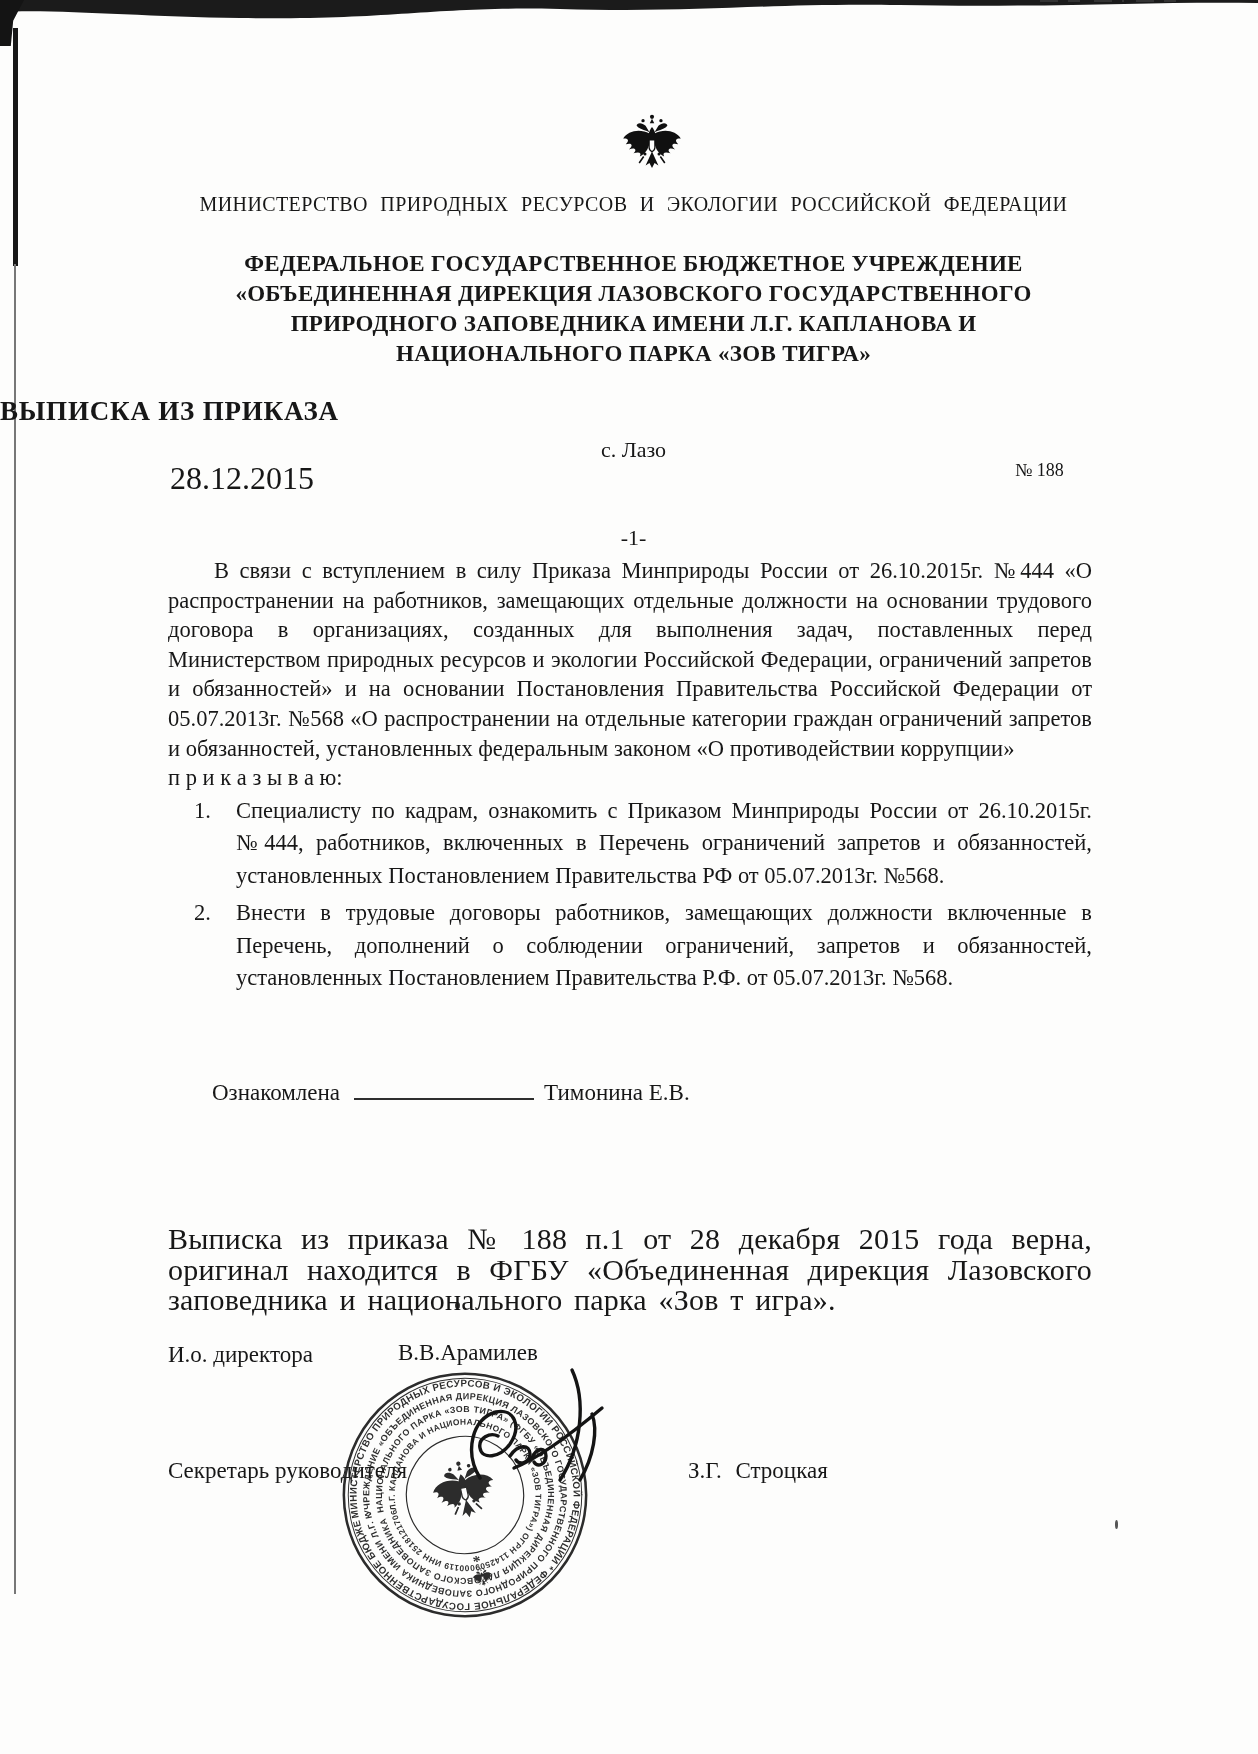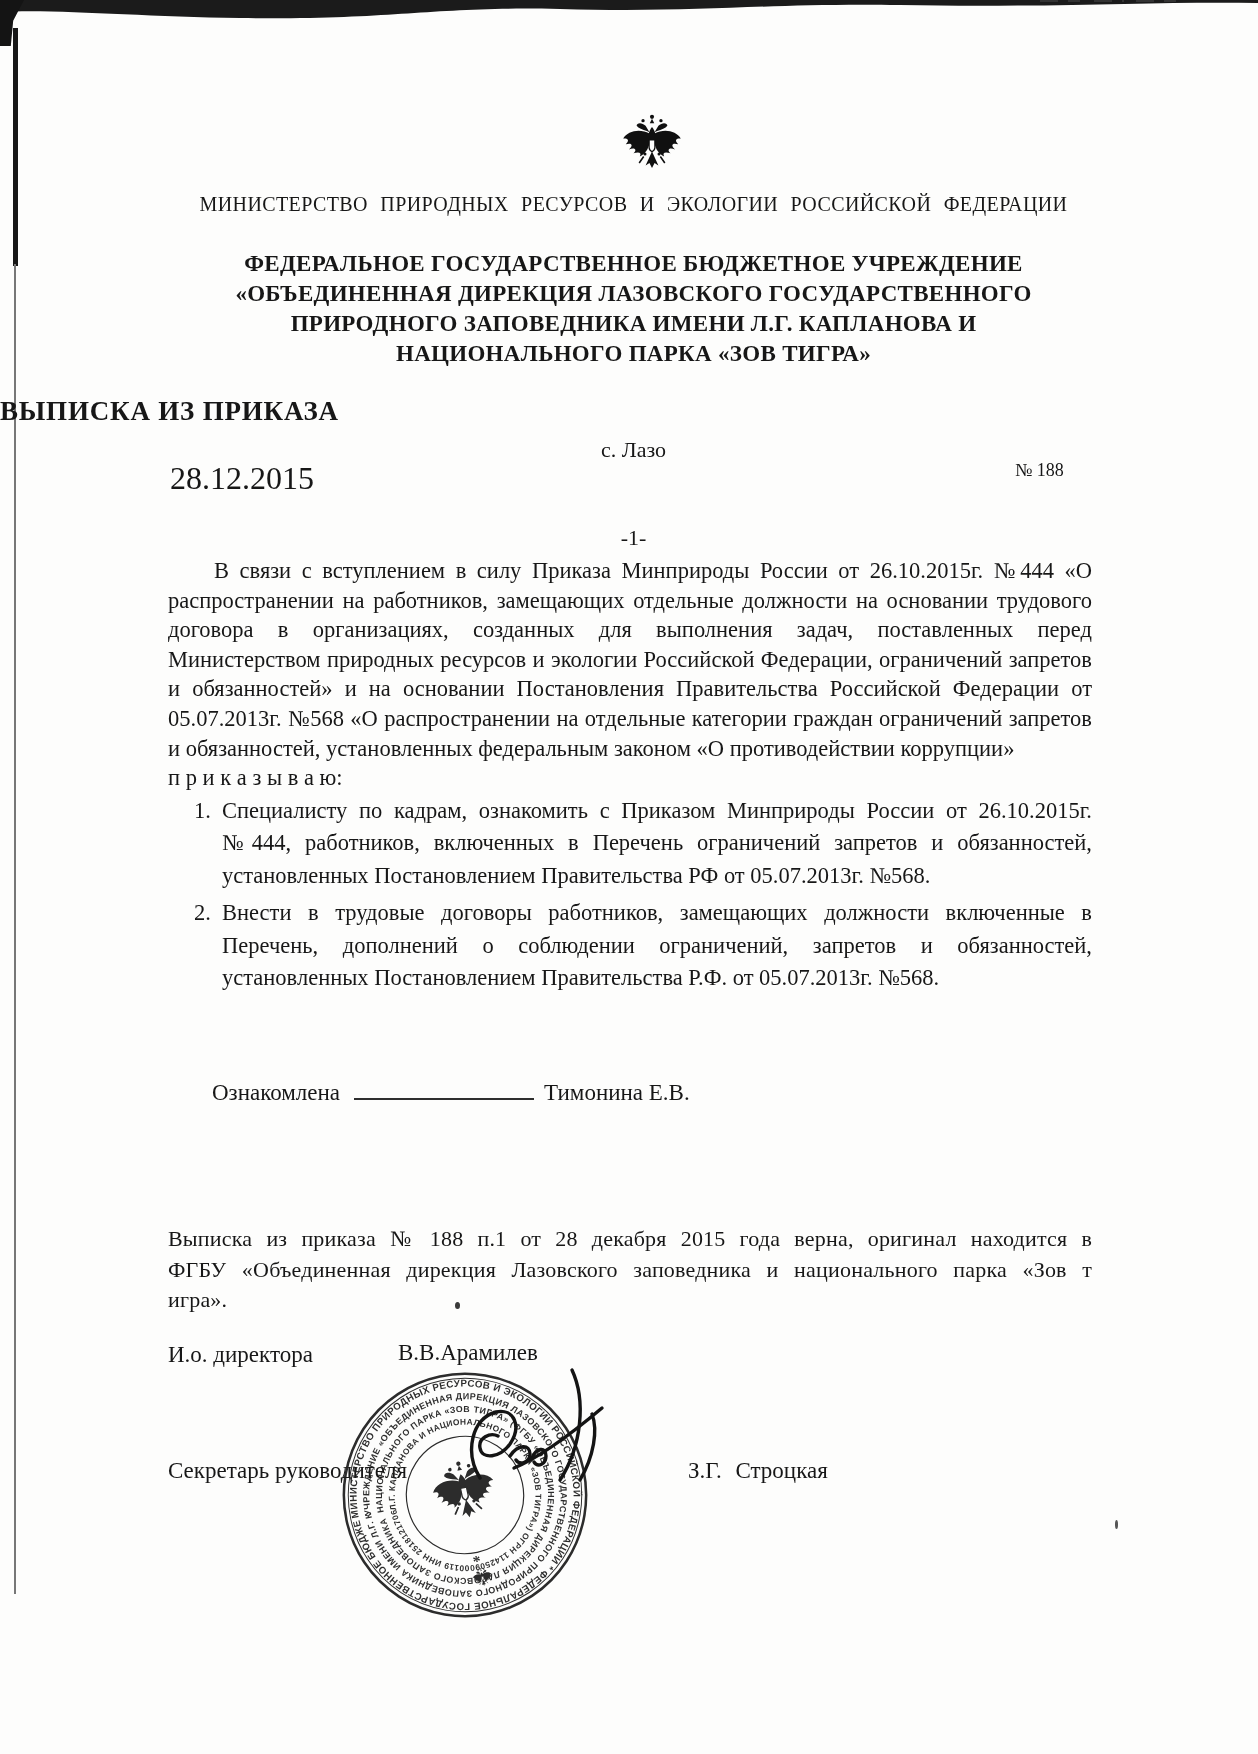--- a/index.html
+++ b/index.html
@@ -30,27 +30,27 @@
   .place{top:437px;left:0;width:100%;text-align:center;font-size:22px;}
   .date{top:460px;left:170px;font-size:32px;}
   .number{top:460px;left:987px;font-size:18px;margin-left:28px;}
   .page-marker{top:525px;left:0;width:100%;text-align:center;font-size:22px;}
   
   .body-flow{top:556px;left:168px;width:924px;font-size:22.5px;}
   .para{margin:0;text-align:justify;text-indent:46px;line-height:29.6px;}
   .order-word{line-height:29.6px;}
   .li{display:flex;margin:2px 0 5px 0;line-height:32.5px;}
   .li .num{width:28px;margin-left:26px;flex:none;text-align:left;}
-  .li .li-text{flex:1;text-align:justify;}
+  .li .li-text{flex:1;margin-left:14px;text-align:justify;}
   
   .ack{top:1078px;left:168px;font-size:23px;margin-left:44px;}
   .ack-line{display:inline-block;width:180px;height:20px;
     border-bottom:2px solid #2e2e2e;margin:0 10px 0 14px;}
   
-  .cert{top:1224px;left:168px;width:924px;margin:0;font-size:22px;
+  .cert{top:1224px;left:168px;width:924px;margin:0;font-size:30px;
     line-height:30.5px;text-align:justify;word-spacing:4px;letter-spacing:.2px;}
   
   .sig-role1{top:1342px;left:168px;font-size:23px;font-family:Liberation Serif, serif;}
   .sig-name1{top:1340px;left:398px;font-size:23px;}
   .sig-role2{top:1458px;left:168px;font-size:23px;}
   .sig-name2{top:1458px;left:688px;font-size:23px;word-spacing:8px;}
   
   .emblem{left:620px;top:110px;width:64px;height:70px;color:#101010;}
   .stamp{left:336px;top:1368px;width:258px;height:254px;color:#1d1d1d;opacity:.93;}
   .stamp .ring{fill:#1d1d1d;font-family:"Liberation Sans","DejaVu Sans",sans-serif;

